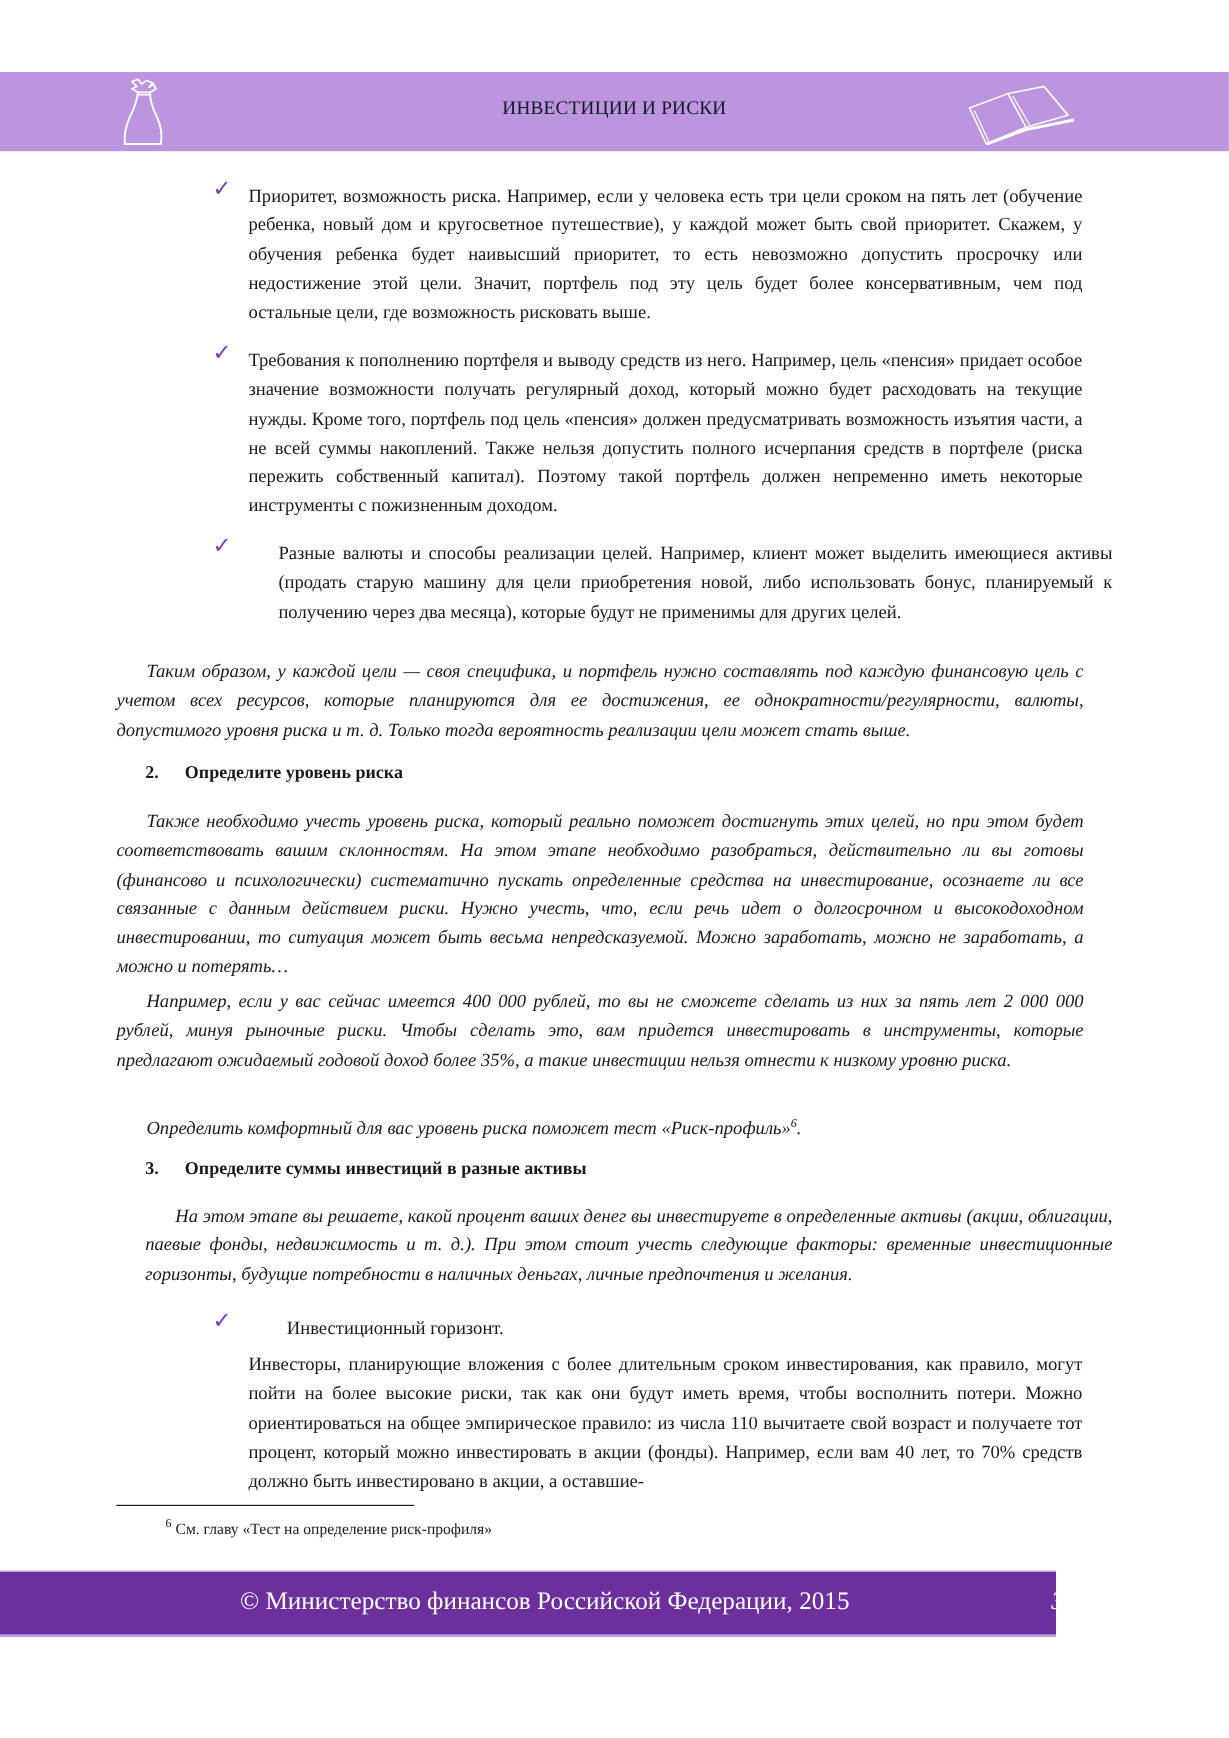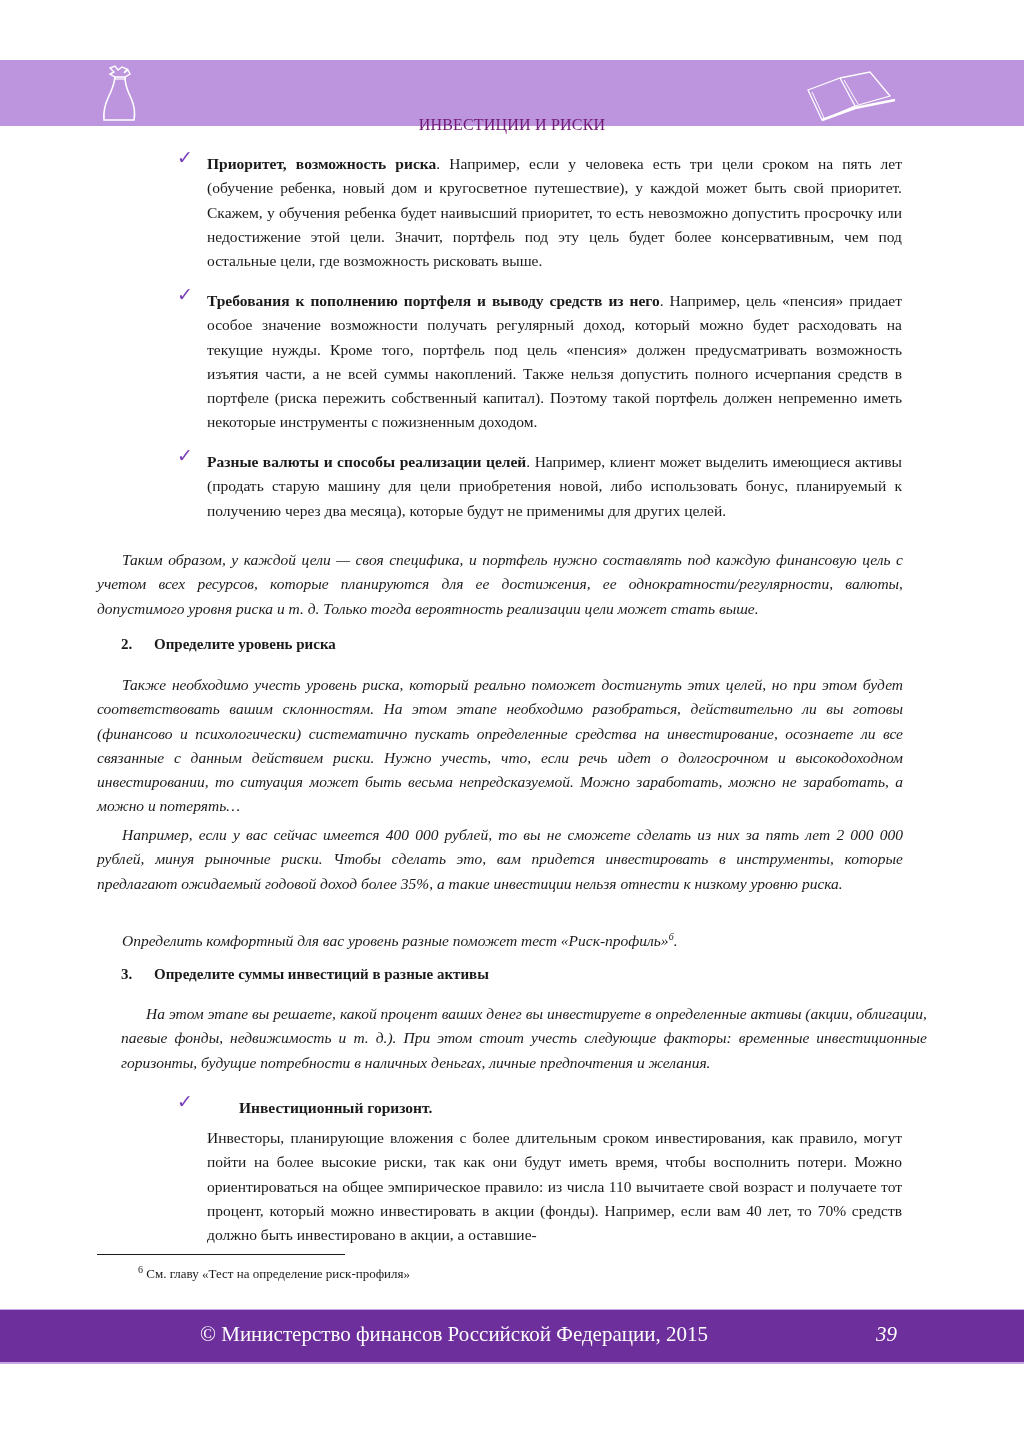--- a/index.html
+++ b/index.html
@@ -1,38 +1,38 @@
 <!DOCTYPE html>
 <html><head>
   <meta charset="utf-8">
   <style>
     html, body { margin: 0; padding: 0; background: #ffffff; }
     body { width: 1024px; height: 1448px; position: relative; overflow: hidden;
            font-family: "Liberation Serif", "DejaVu Serif", serif; color: #1a1a1a; }
     .header-band { position: absolute; left: 0; top: 60px; width: 1024px; height: 66px;
                    background: #bd94de; }
     .header-title { position: absolute; left: 0; width: 1024px; top: 22px; text-align: center;
-                    color: #701a75; font-size: 16px; letter-spacing: 0.2px; margin-top: 34px; }
+                    color: #0f172a; font-size: 16px; letter-spacing: 0.2px; }
     .bag-icon { position: absolute; left: 100px; top: 4px; width: 40px; height: 60px; }
     .book-icon { position: absolute; left: 800px; top: 8px; width: 110px; height: 56px; }
 
     .content { position: absolute; left: 0; top: 0; width: 1024px; }
     .p { position: absolute; font-size: 15.5px; line-height: 24.3px; text-align: justify; text-align-last: left; }
     .bullet { position: absolute; left: 207px; width: 695px; }
     .check { position: absolute; left: 177px; color: #7a3db8; font-size: 19px; font-family: "DejaVu Sans", sans-serif; }
-    .b { font-weight: bold; }
+    .b { font-weight: normal; }
     .body-p { left: 97px; width: 806px; text-indent: 25px; font-style: italic; }
     .h2 { position: absolute; left: 121px; font-weight: bold; font-size: 15px; }
     .h2 .num { display: inline-block; width: 33px; }
     .sup { font-size: 10px; vertical-align: super; line-height: 0; }
 
     .fn-rule { position: absolute; left: 97px; top: 1254px; width: 248px; height: 1px; background: #1a1a1a; }
     .footnote { position: absolute; left: 97px; top: 1266px; font-size: 13px; margin-left: 41px; }
 
-    .footer-band { position: absolute; left: 0; top: 1309px; width: 1024px; height: 52px; background: #6d2f9c;
+    .footer-band { position: absolute; left: 0; top: 1309px; width: 880px; height: 52px; background: #6d2f9c;
                    border-top: 1px solid #c7a6e3; border-bottom: 2px solid #c7a6e3; }
     .footer-text { position: absolute; left: 200px; top: 12px; color: #ffffff; font-size: 21px;
                    font-family: "Liberation Serif", "DejaVu Serif", serif; }
     .page-num { position: absolute; left: 876px; top: 12px; color: #ffffff; font-size: 21px; font-style: italic; }
   </style>
 </head>
 <body>
 
 <div class="header-band">
   <svg class="bag-icon" viewBox="0 0 40 60">
@@ -52,29 +52,29 @@
 
 <div class="content">
 
   <span class="check" style="top:146px;">✓</span>
   <div class="p bullet" style="top:152px;"><span class="b">Приоритет, возможность риска</span><span>. Например, если у человека есть три цели сроком на пять лет (обучение ребенка, новый дом и кругосветное путешествие), у каждой может быть свой приоритет. Скажем, у обучения ребенка будет наивысший приоритет, то есть невозможно допустить просрочку или недостижение этой цели. Значит, портфель под эту цель будет более консервативным, чем под остальные цели, где возможность рисковать выше.</span></div>
 
   <span class="check" style="top:283px;">✓</span>
   <div class="p bullet" style="top:289px;"><span class="b">Требования к пополнению портфеля и выводу средств из него</span><span>. Например, цель «пенсия» придает особое значение возможности получать регулярный доход, который можно будет расходовать на текущие нужды. Кроме того, портфель под цель «пенсия» должен предусматривать возможность изъятия части, а не всей суммы накоплений. Также нельзя допустить полного исчерпания средств в портфеле (риска пережить собственный капитал). Поэтому такой портфель должен непременно иметь некоторые инструменты с пожизненным доходом.</span></div>
 
   <span class="check" style="top:444px;">✓</span>
-  <div class="p bullet" style="top:450px;"><span class="b">Разные валюты и способы реализации целей</span><span>. Например, клиент может выделить имеющиеся активы (продать старую машину для цели приобретения новой, либо использовать бонус, планируемый к получению через два месяца), которые будут не применимы для других целей.</span></div>
+  <div class="p bullet" style="top:450px;margin-left:25px;"><span class="b">Разные валюты и способы реализации целей</span><span>. Например, клиент может выделить имеющиеся активы (продать старую машину для цели приобретения новой, либо использовать бонус, планируемый к получению через два месяца), которые будут не применимы для других целей.</span></div>
 
   <div class="p body-p" style="top:548px;">Таким образом, у каждой цели — своя специфика, и портфель нужно составлять под каждую финансовую цель с учетом всех ресурсов, которые планируются для ее достижения, ее однократности/регулярности, валюты, допустимого уровня риска и т. д. Только тогда вероятность реализации цели может стать выше.</div>
 
   <div class="h2" style="top:636px;"><span class="num">2.</span><span>Определите уровень риска</span></div>
 
   <div class="p body-p" style="top:673px;">Также необходимо учесть уровень риска, который реально поможет достигнуть этих целей, но при этом будет соответствовать вашим склонностям. На этом этапе необходимо разобраться, действительно ли вы готовы (финансово и психологически) систематично пускать определенные средства на инвестирование, осознаете ли все связанные с данным действием риски. Нужно учесть, что, если речь идет о долгосрочном и высокодоходном инвестировании, то ситуация может быть весьма непредсказуемой. Можно заработать, можно не заработать, а можно и потерять…</div>
   <div class="p body-p" style="top:823px;">Например, если у вас сейчас имеется 400 000 рублей, то вы не сможете сделать из них за пять лет 2 000 000 рублей, минуя рыночные риски. Чтобы сделать это, вам придется инвестировать в инструменты, которые предлагают ожидаемый годовой доход более 35%, а такие инвестиции нельзя отнести к низкому уровню риска.</div>
-  <div class="p body-p" style="top:929px;"><span>Определить комфортный для вас уровень разные поможет тест «Риск-профиль»</span><span class="sup">6</span><span>.</span></div>
+  <div class="p body-p" style="top:929px;"><span>Определить комфортный для вас уровень риска поможет тест «Риск-профиль»</span><span class="sup">6</span><span>.</span></div>
 
   <div class="h2" style="top:966px;font-family:Liberation Serif, serif;"><span class="num">3.</span><span>Определите суммы инвестиций в разные активы</span></div>
 
   <div class="p body-p" style="top:1002px;margin-left:24px;">На этом этапе вы решаете, какой процент ваших денег вы инвестируете в определенные активы (акции, облигации, паевые фонды, недвижимость и т. д.). При этом стоит учесть следующие факторы: временные инвестиционные горизонты, будущие потребности в наличных деньгах, личные предпочтения и желания.</div>
 
   <span class="check" style="top:1090px;">✓</span>
   <div class="p bullet b" style="top:1096px;margin-left:32px;">Инвестиционный горизонт.</div>
   <div class="p bullet" style="top:1126px;">Инвесторы, планирующие вложения с более длительным сроком инвестирования, как правило, могут пойти на более высокие риски, так как они будут иметь время, чтобы восполнить потери. Можно ориентироваться на общее эмпирическое правило: из числа 110 вычитаете свой возраст и получаете тот процент, который можно инвестировать в акции (фонды). Например, если вам 40 лет, то 70% средств должно быть инвестировано в акции, а оставшие-</div>
 
   <div class="fn-rule"></div>

